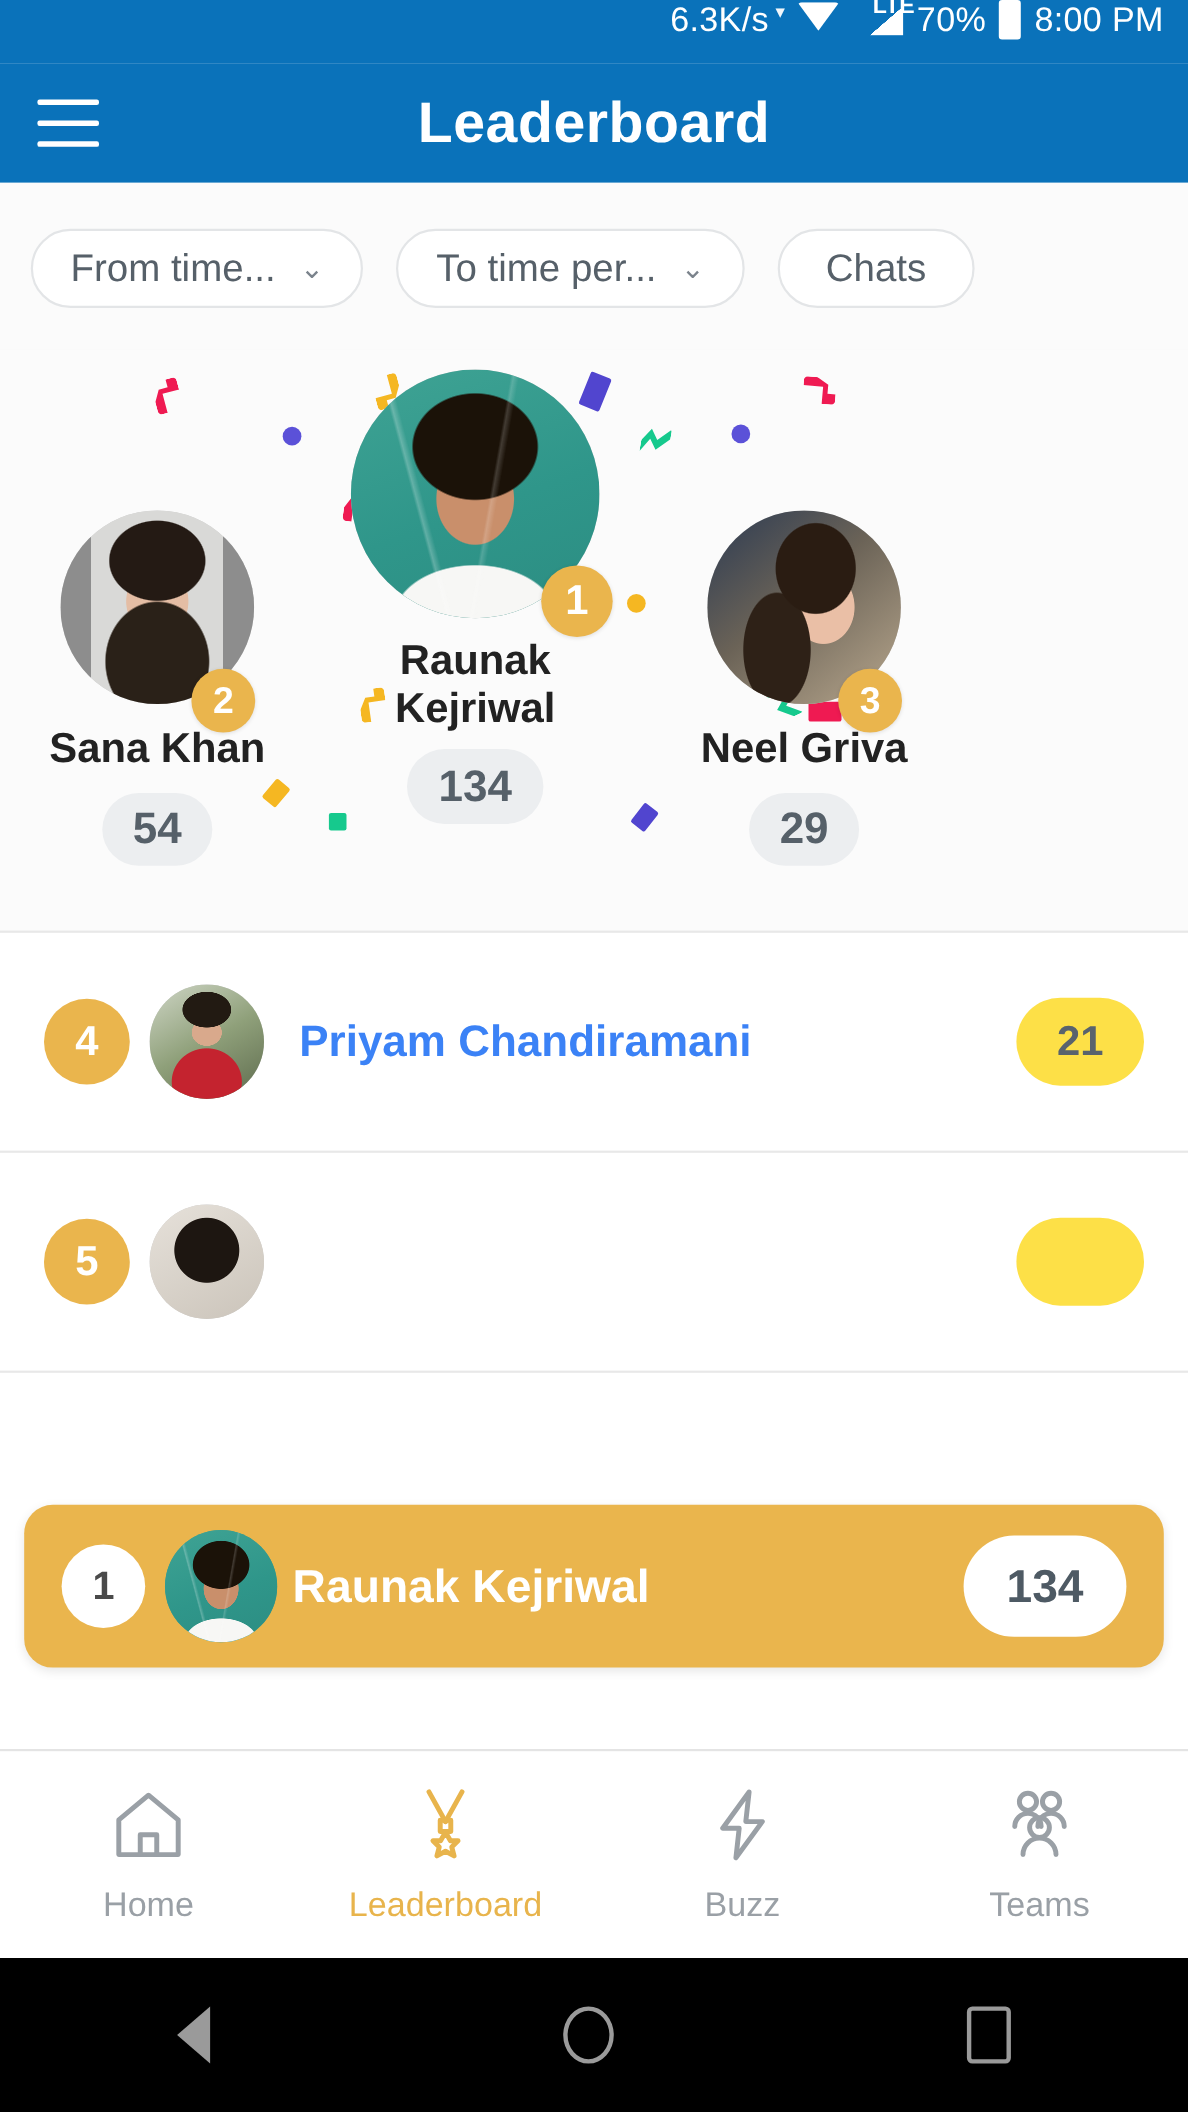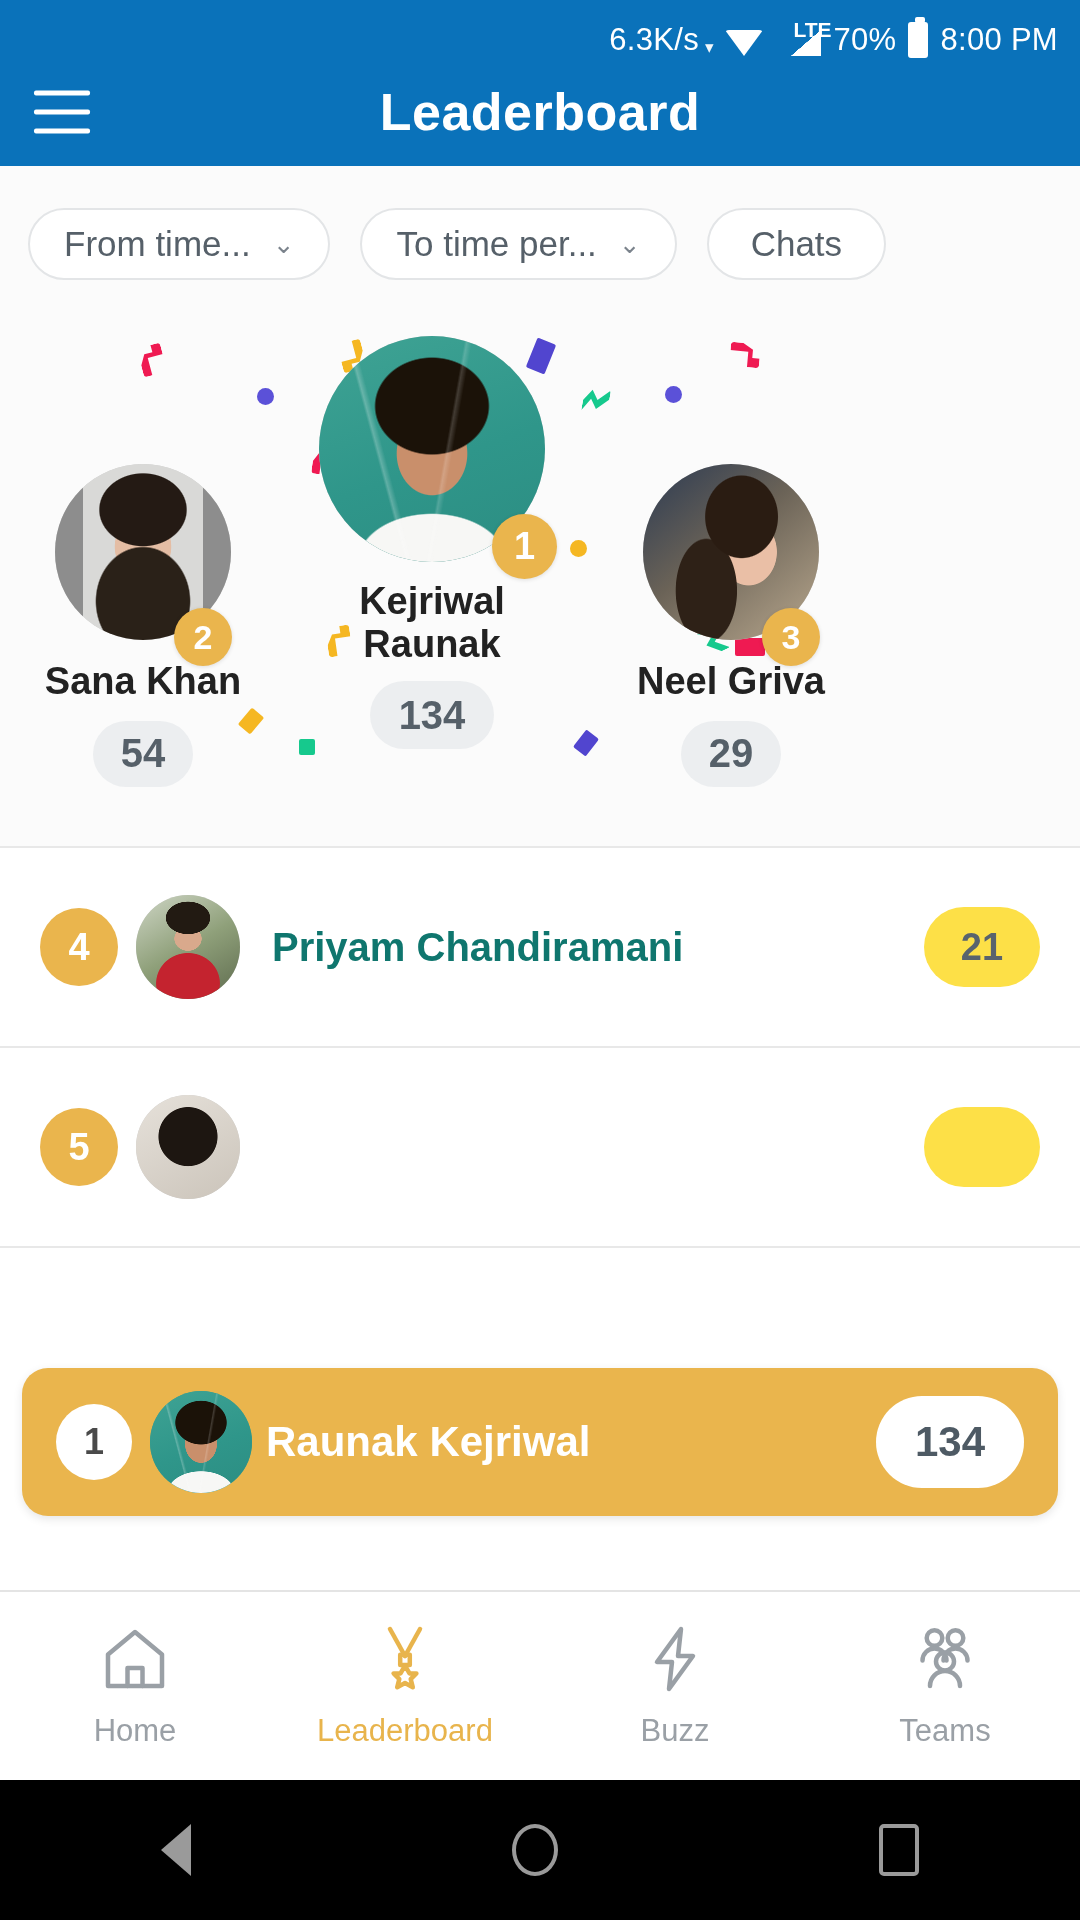--- a/index.html
+++ b/index.html
@@ -7,21 +7,21 @@
   body {
     font-family:"Liberation Sans", sans-serif;
     background:#ffffff;
     overflow:hidden;
     position:relative;
   }
 
   
   .statusbar{
     height:58px; background:#0a72ba; color:#fff;
-    display:flex; align-items:flex-end; justify-content:flex-end;
+    display:flex; align-items:flex-start; justify-content:flex-end;
     padding:0 22px; gap:12px;
   }
   .sb-text{ font-size:31px; letter-spacing:.3px; }
   .sb-caret{ font-size:17px; margin-left:-6px; opacity:.95; }
   .sb-wifi{ width:38px; height:30px; position:relative; }
   .sb-wifi::before{
     content:""; position:absolute; left:0; top:2px;
     border-left:19px solid transparent; border-right:19px solid transparent;
     border-top:26px solid #fff; border-radius:4px;
   }
@@ -105,21 +105,21 @@
   .row-rank{
     width:78px; height:78px; border-radius:50%; background:#eab54d; color:#fff;
     display:flex; align-items:center; justify-content:center;
     font-size:38px; font-weight:bold; flex:0 0 auto;
   }
   .row-ava{
     width:104px; height:104px; border-radius:50%; margin-left:18px;
     overflow:hidden; flex:0 0 auto; background:#ccc;
   }
   .row-name{
-    flex:1 1 auto; margin-left:32px; font-size:40px; font-weight:bold; color:#0f766e;
+    flex:1 1 auto; margin-left:32px; font-size:40px; font-weight:bold; color:#3b82f6;
   }
   .row-score{
     width:116px; height:80px; border-radius:42px; background:#fde047;
     display:flex; align-items:center; justify-content:center;
     color:#59636d; font-size:38px; font-weight:bold; flex:0 0 auto;
   }
 
   
   .selfbar{
     position:absolute; left:22px; right:22px; top:1368px; height:148px;
@@ -250,22 +250,22 @@
   <span class="cf zig" style="left:700px;top:310px;background:#16c98d;transform:rotate(65deg);"></span>
 
   <div class="pod-slot" style="left:312px;top:18px;width:240px;">
     <div class="ava" style="width:226px;height:226px;margin:0 auto;position:relative;">
       <div class="photo ph-raunak">
           <div class="chalk"></div>
         </div>
     </div>
     <div class="badge" style="width:65px;height:65px;font-size:38px;left:180px;top:178px;">1</div>
     <div class="pname" style="margin-top:18px;">
+      <div>Raunak</div>
       <div>Kejriwal</div>
-      <div>Raunak</div>
     </div>
     <div class="ppill" style="margin-top:16px;width:124px;height:68px;">134</div>
   </div>
 
   <div class="pod-slot" style="left:32px;top:146px;width:222px;">
     <div class="ava" style="width:176px;height:176px;margin:0 auto;position:relative;">
       <div class="photo ph-sana"></div>
     </div>
     <div class="badge" style="width:58px;height:58px;font-size:34px;left:142px;top:144px;">2</div>
     <div class="pname" style="margin-top:20px;">Sana  Khan</div>

